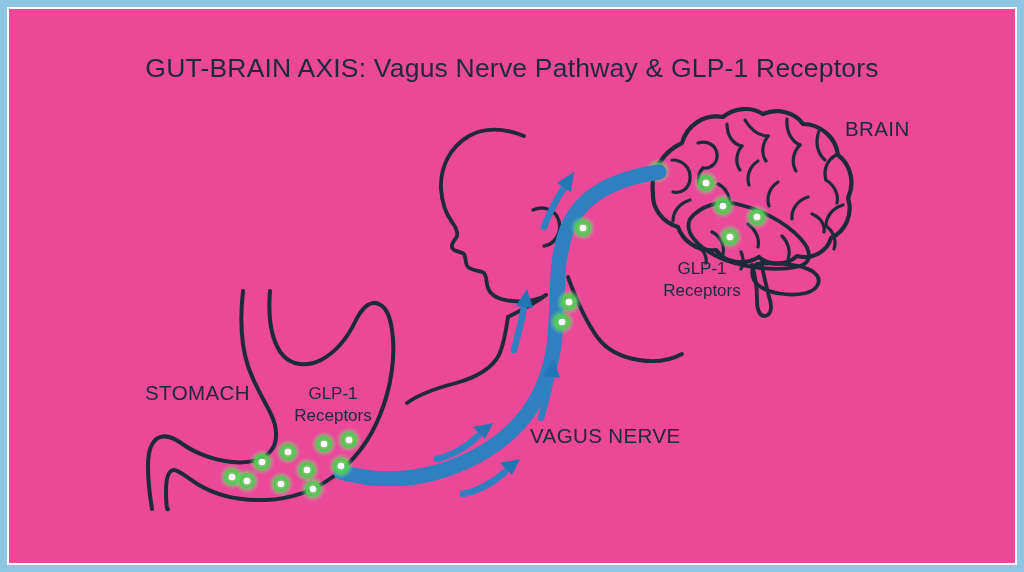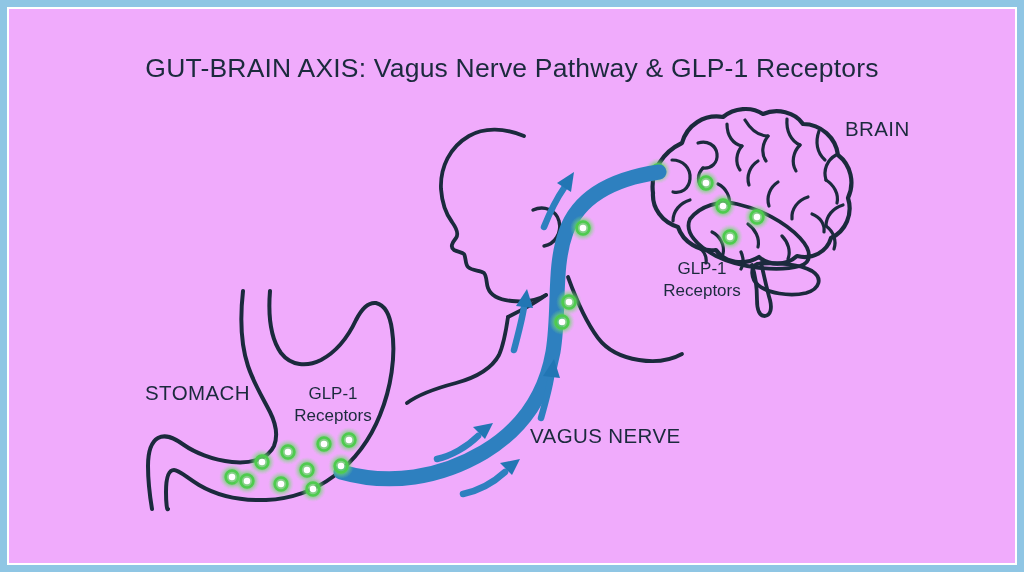--- a/index.html
+++ b/index.html
@@ -1,17 +1,17 @@
 <!DOCTYPE html>
 <html><head>
 <meta charset="utf-8">
 <style>
   html,body{margin:0;padding:0;background:#ffffff;}
   body{width:1024px;height:572px;overflow:hidden;font-family:"Liberation Sans",sans-serif;}
-  #canvas{position:relative;width:1024px;height:572px;background:#f0abfc;box-sizing:border-box;padding-left:20px;}
+  #canvas{position:relative;width:1024px;height:572px;background:#ec4899;box-sizing:border-box;padding-left:20px;}
   .frame{position:absolute;inset:0;border:7px solid #8fc6e4;box-sizing:border-box;pointer-events:none;}
   .frame-inner{position:absolute;left:7px;top:7px;right:7px;bottom:7px;border:2px solid #ffffff;box-sizing:border-box;pointer-events:none;}
   svg#scene{position:absolute;left:0;top:0;width:1024px;height:572px;}
   text{font-family:"Liberation Sans",sans-serif;fill:#1b2a3d;}
   .title{font-size:26.5px;letter-spacing:.2px;}
   .lbl-lg{font-size:20.5px;letter-spacing:.4px;}
   .lbl-md{font-size:17px;}
   .outline{fill:none;stroke:#1b2a3d;stroke-linecap:round;stroke-linejoin:round;}
   .nerve{fill:none;stroke:#2e80bf;stroke-linecap:round;}
   .arw{fill:#2276b4;}

